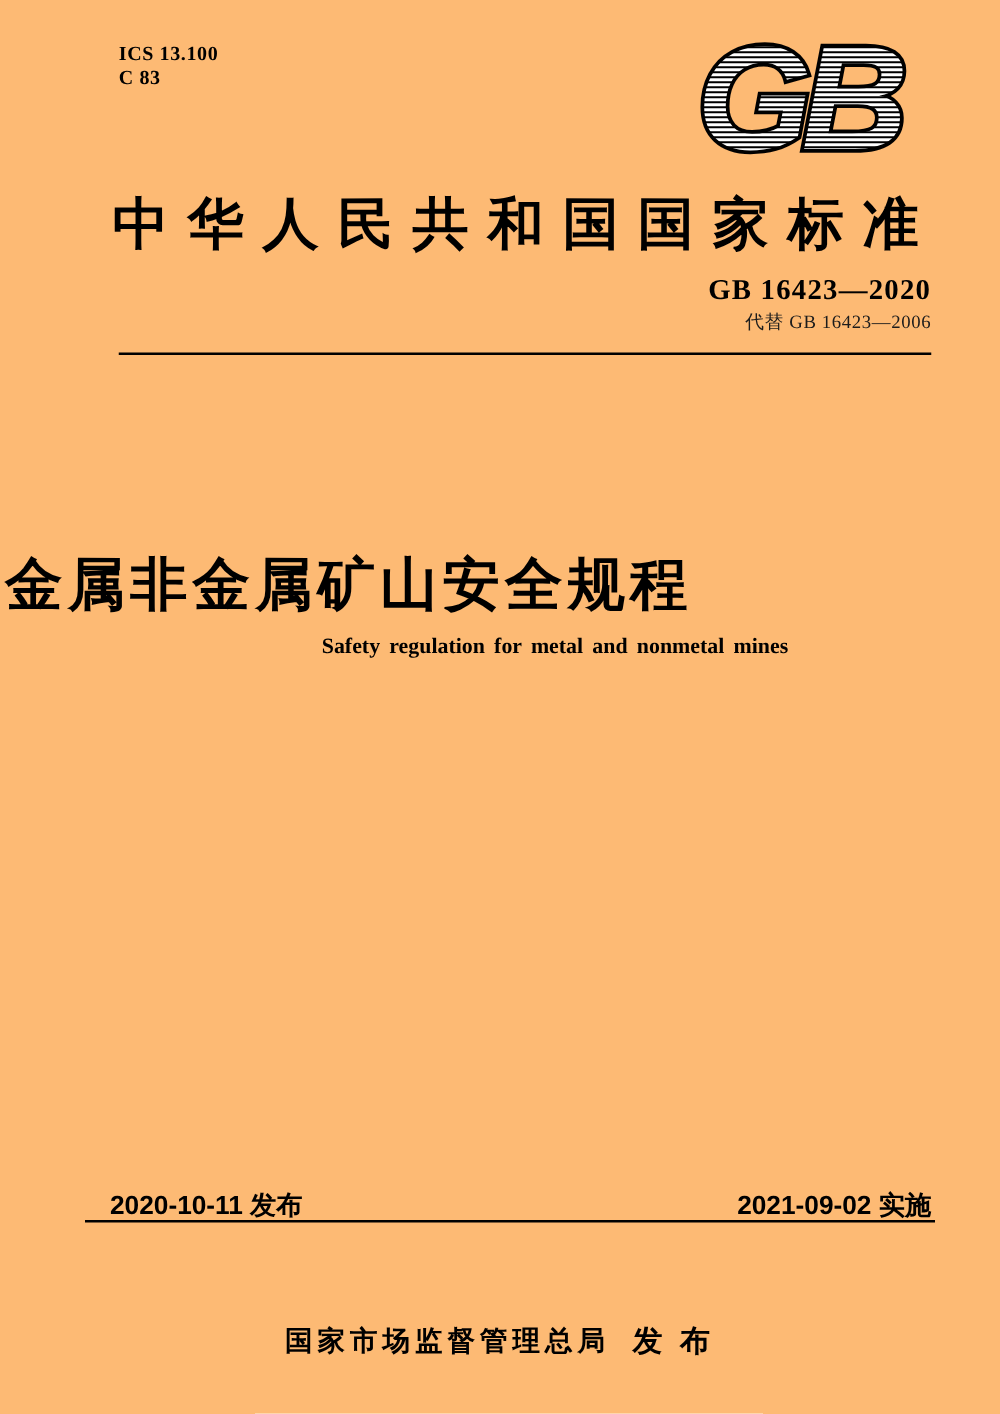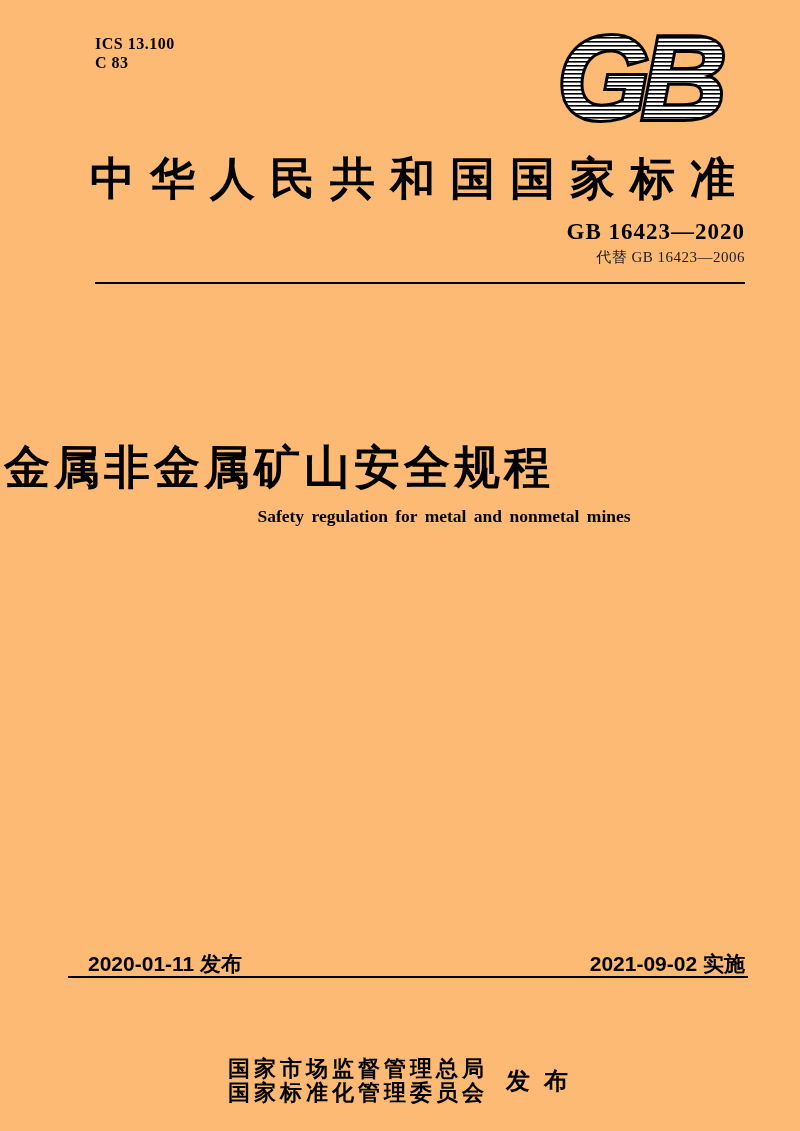--- a/index.html
+++ b/index.html
@@ -178,27 +178,26 @@
 
   <div class="std-number">GB 16423—2020</div>
   <div class="replaces">代替 GB 16423—2006</div>
 
   <div class="rule rule-top"></div>
 
   <div class="title-cn">金属非金属矿山安全规程</div>
   <div class="title-en">Safety regulation for metal and nonmetal mines</div>
 
   <div class="date-row">
-    <span>2020-01-11 发布</span>
+    <span>2020-10-11 发布</span>
     <span>2021-09-02 实施</span>
   </div>
 
   <div class="rule rule-bottom"></div>
 
   <div class="publisher">
     <div class="pub-lines">
       <div>国家市场监督管理总局</div>
-      <div>国家标准化管理委员会</div>
     </div>
     <div class="pub-action">发 布</div>
   </div>
 
 </div>
 
 </body></html>

